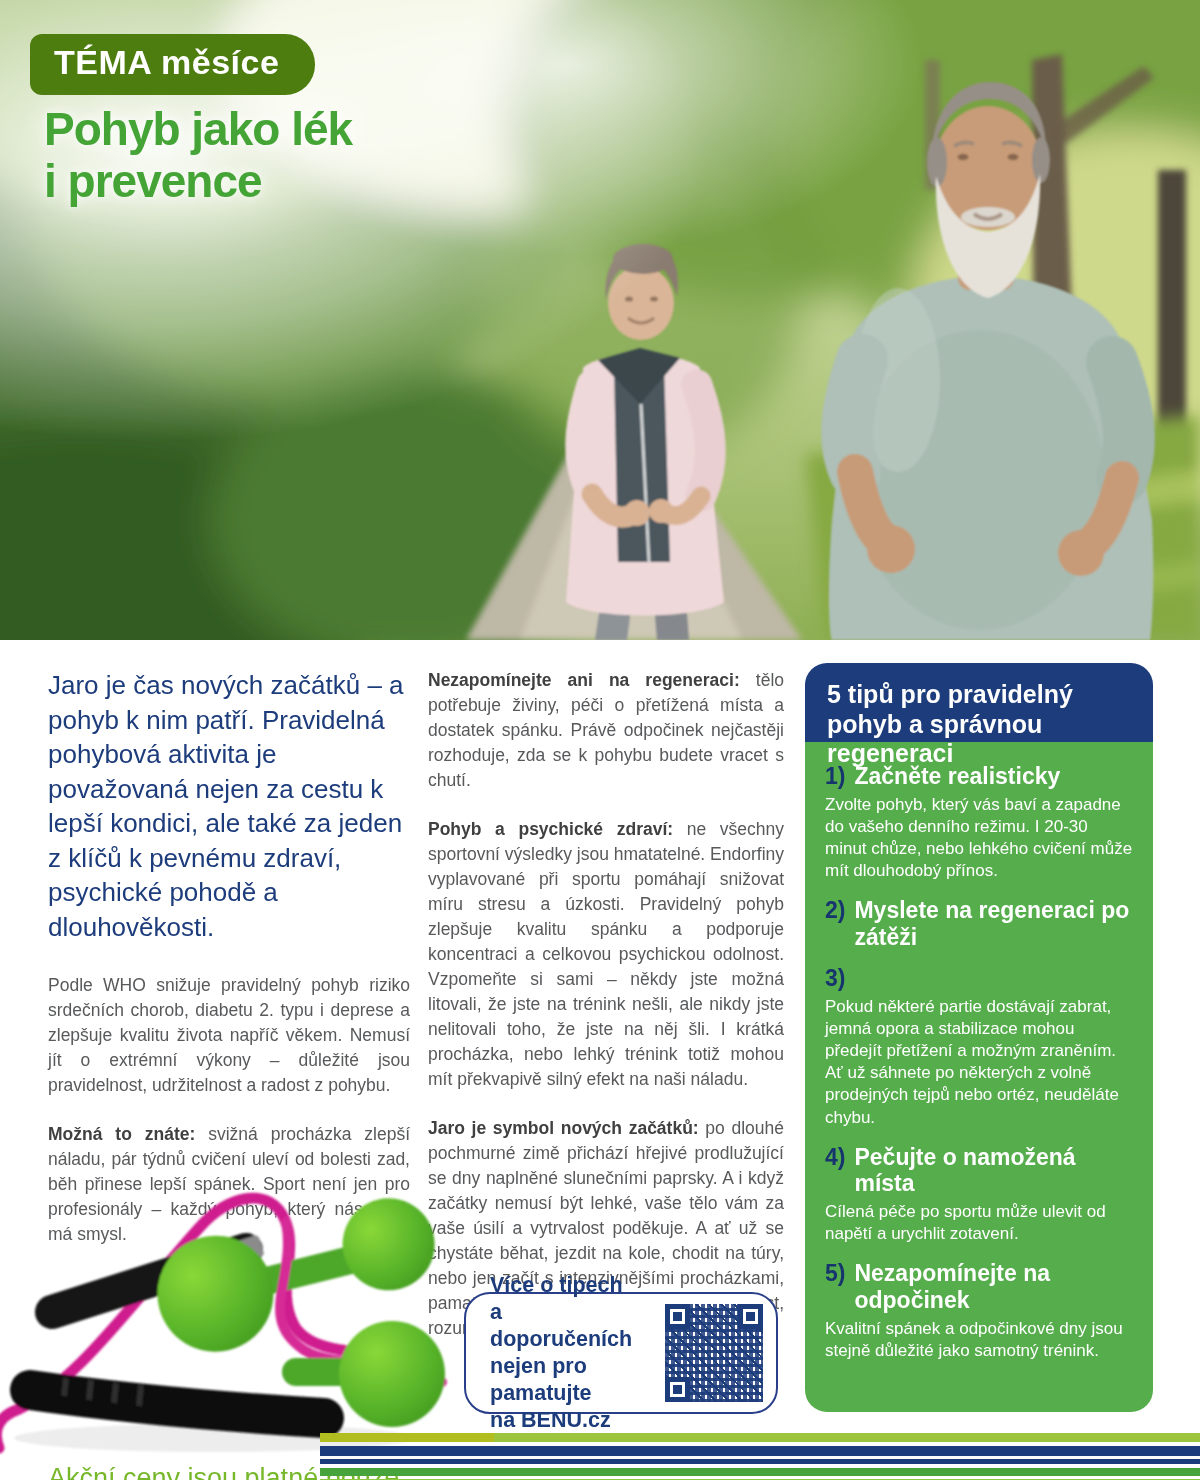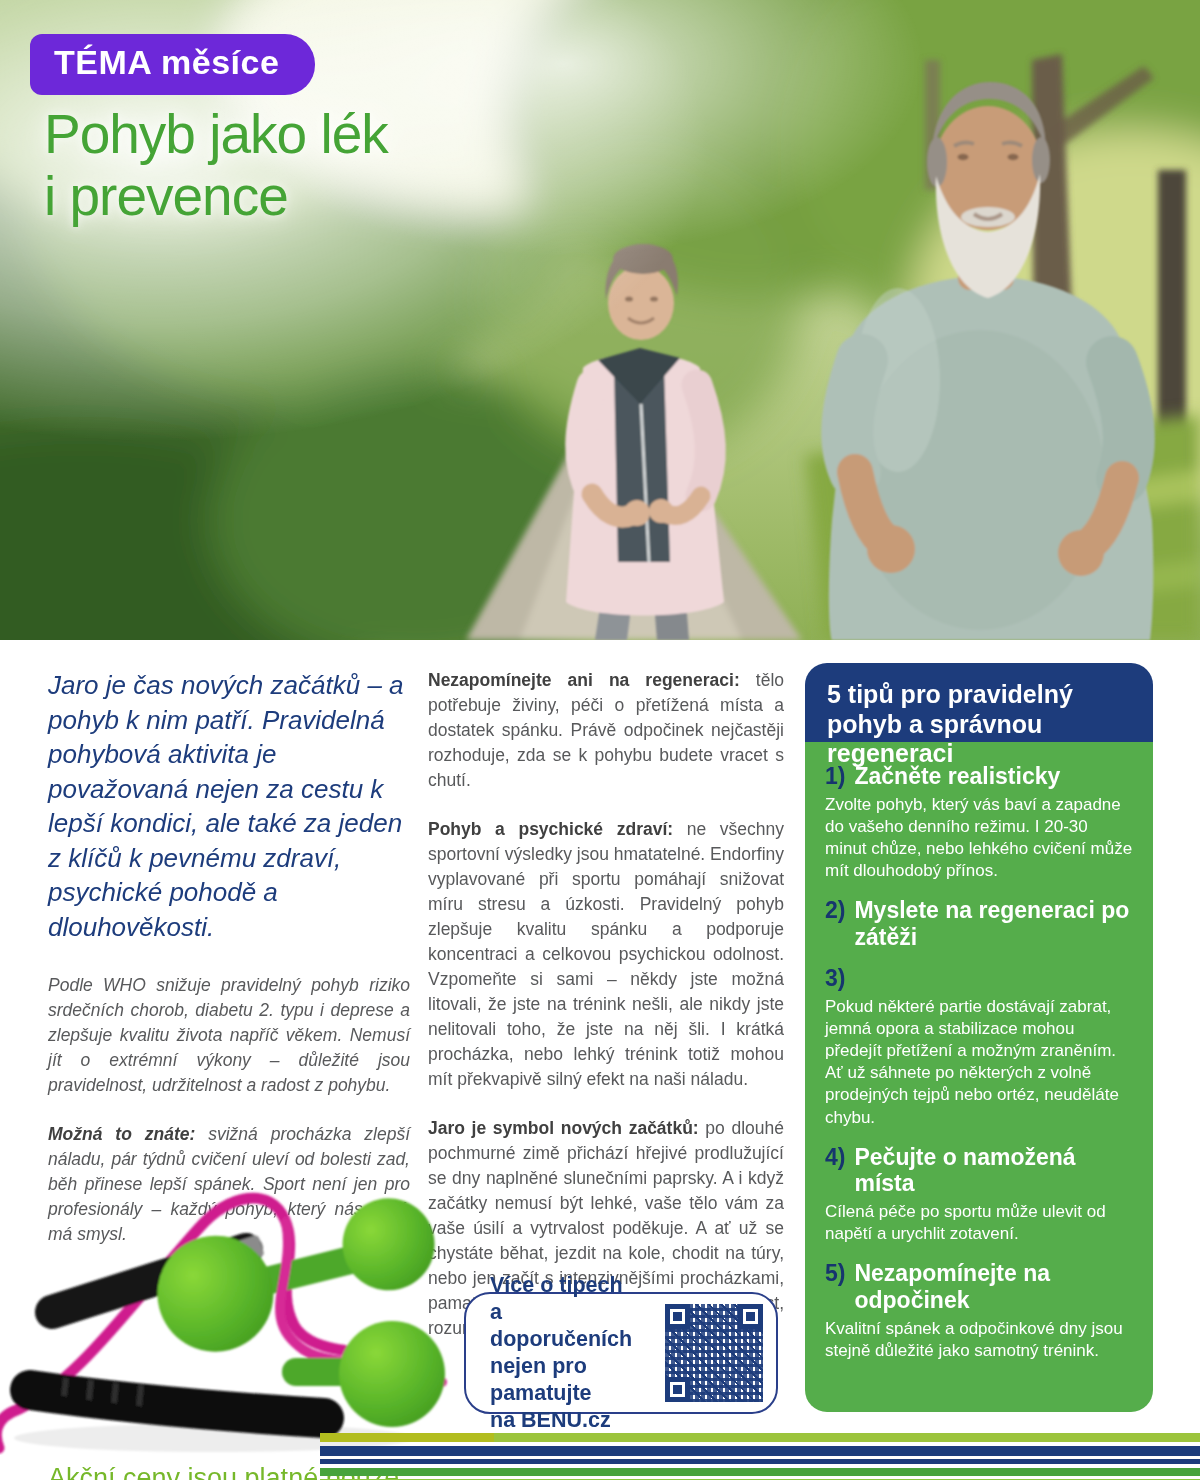--- a/index.html
+++ b/index.html
@@ -3,30 +3,30 @@
 <meta charset="utf-8">
 <style>
   * { margin:0; padding:0; box-sizing:border-box; }
   html,body { width:1200px; height:1480px; background:#ffffff; font-family:"Liberation Sans", sans-serif; }
   .page { position:relative; width:1200px; height:1480px; overflow:hidden; background:#fff; }
 
   
   .hero { position:absolute; left:0; top:0; width:1200px; height:640px; overflow:hidden; }
   .hero svg { display:block; width:100%; height:100%; }
 
-  .theme-badge { position:absolute; left:30px; top:34px; background:#6d28d9; color:#fff;
+  .theme-badge { position:absolute; left:30px; top:34px; background:#4d7c0f; color:#fff;
     font-size:34px; font-weight:700; padding:9px 36px 13px 24px;
     border-radius:12px 30px 30px 12px; letter-spacing:0.5px; }
 
-  .headline { position:absolute; left:44px; top:104px; color:#45a436; font-size:55px;
-    font-weight:400; line-height:1.12; letter-spacing:-1px;
+  .headline { position:absolute; left:44px; top:104px; color:#45a436; font-size:46px;
+    font-weight:700; line-height:1.12; letter-spacing:-1px;
     text-shadow:0 0 22px rgba(255,255,255,.95), 0 0 8px rgba(255,255,255,.7); }
 
   
-  .col1 { position:absolute; left:48px; top:668px; width:362px;font-style:italic; }
+  .col1 { position:absolute; left:48px; top:668px; width:362px; }
   .col2 { position:absolute; left:428px; top:668px; width:356px; }
 
   .intro { font-size:26px; color:#1d3c7c; line-height:1.33; margin-bottom:28px; }
   .body-p { font-size:17.5px; color:#58595b; text-align:justify; line-height:1.43; margin-bottom:24px; }
   .body-p b { color:#404040;margin-top:40px; }
 
   
   .tips { position:absolute; left:805px; top:663px; width:348px; }
   .tips-header { background:#1d3c7c; border-radius:22px 22px 0 0; color:#fff; font-weight:700;
     font-size:25px; line-height:1.18; padding:17px 22px 13px 22px; height:79px; }

